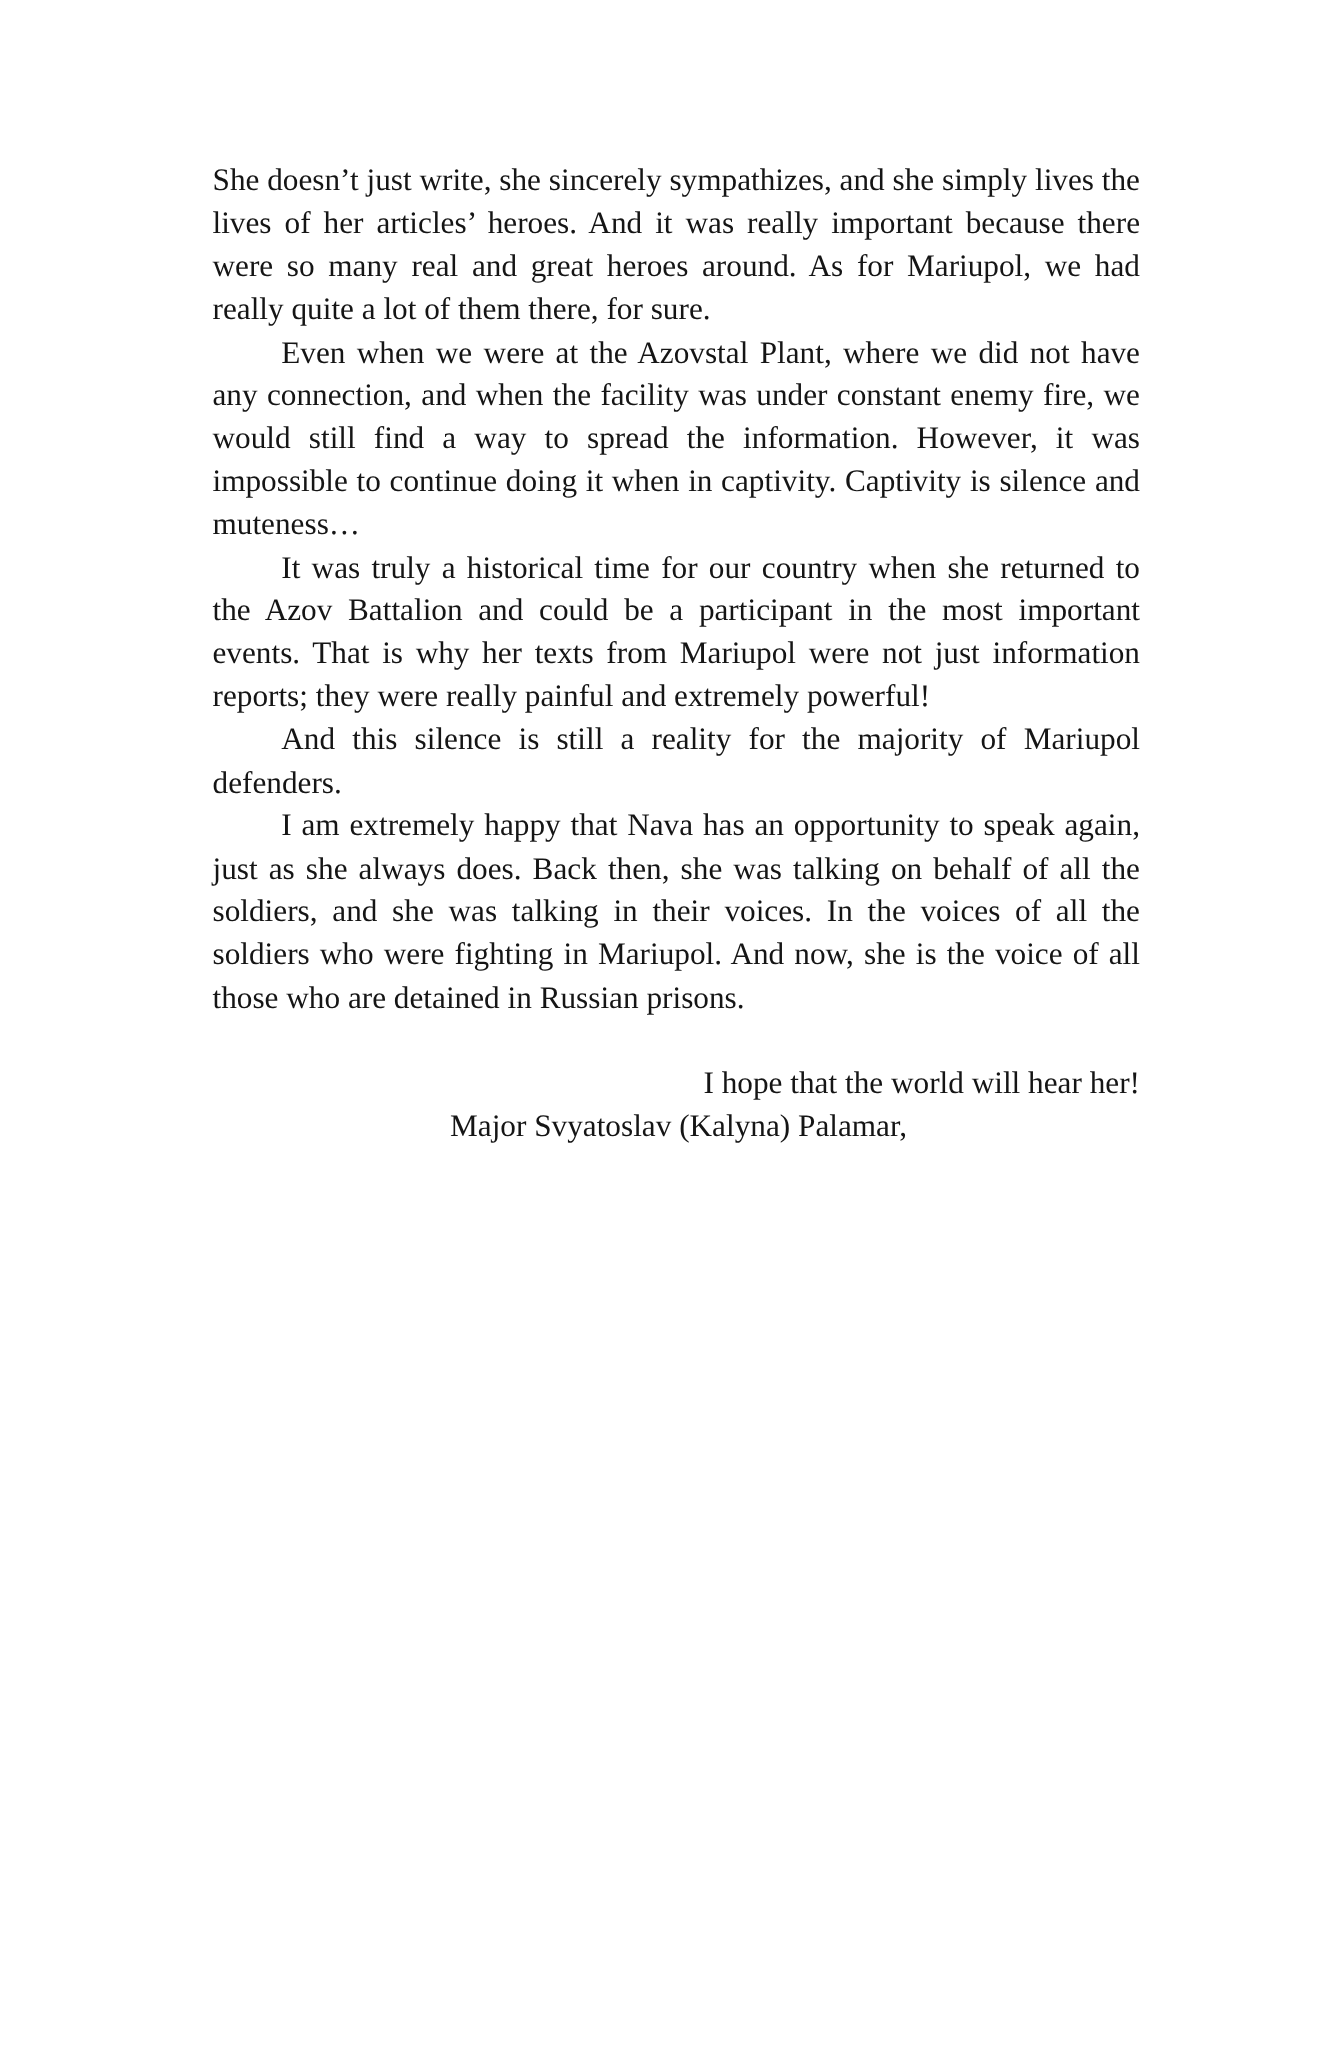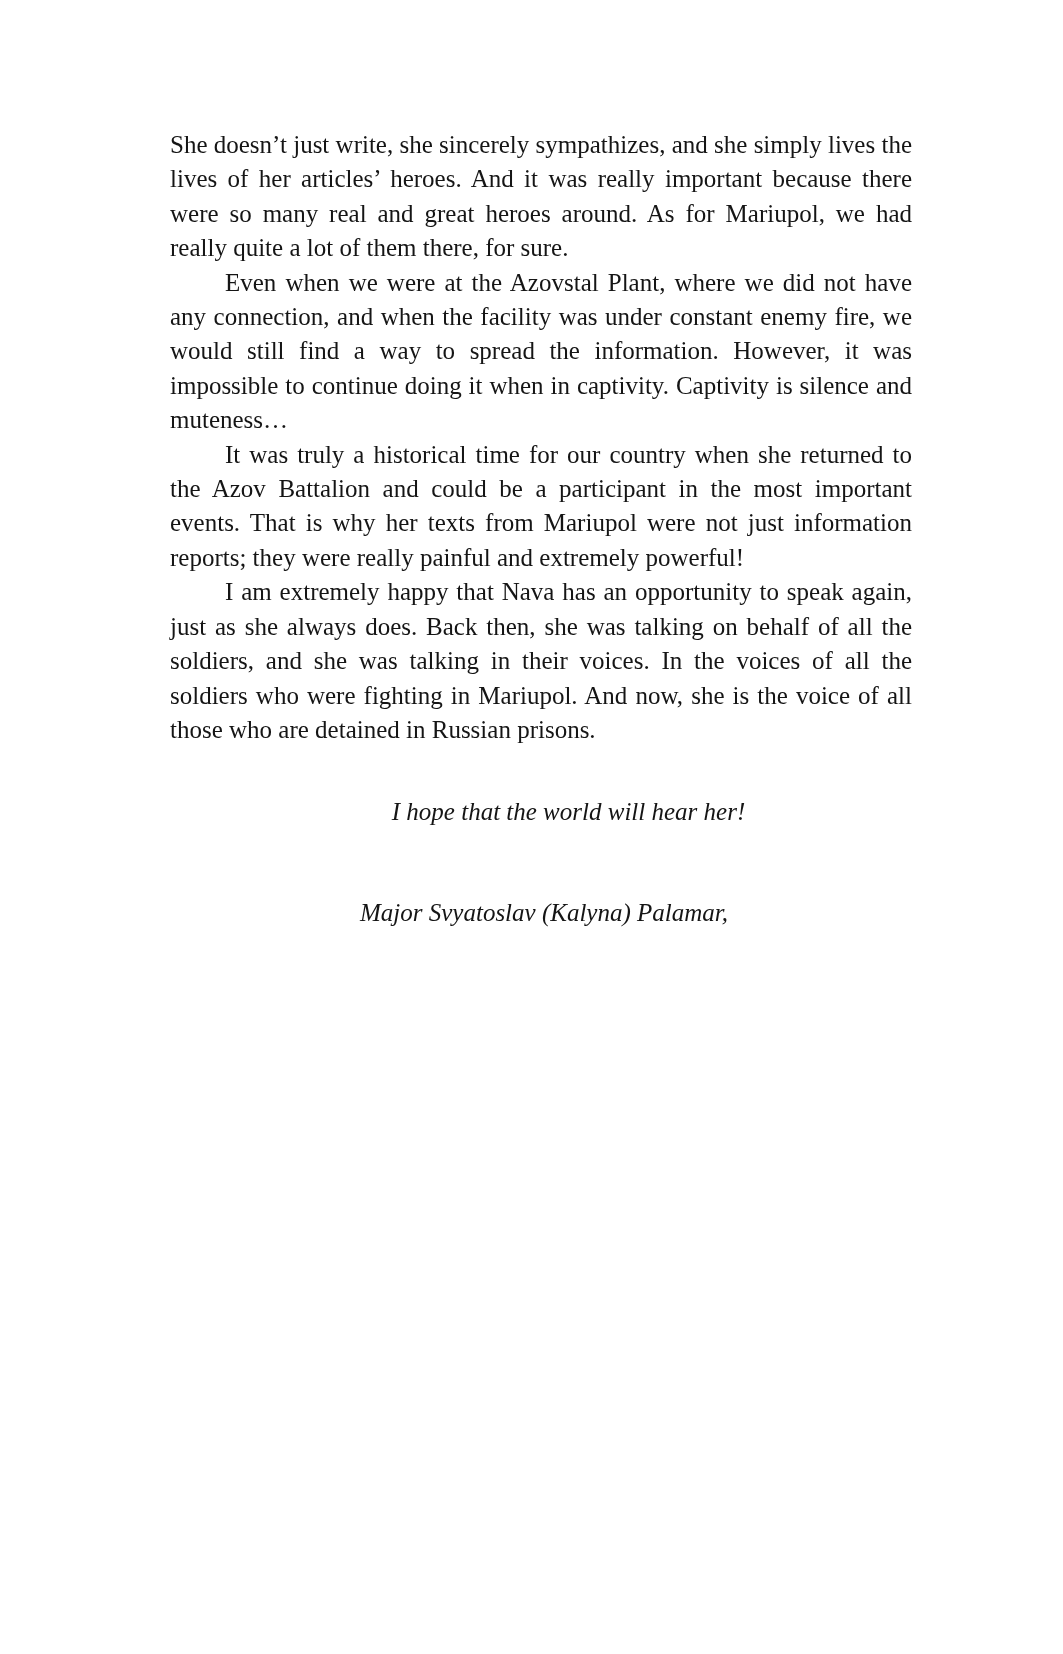--- a/index.html
+++ b/index.html
@@ -33,42 +33,40 @@
     text-align: justify;
   }
   .text-block p {
     margin: 0;
     padding: 0;
   }
   p.indent {
     text-indent: 55px;
   }
   p.closing {
-    margin-top: 48px;
+    margin-top: 34px;
     text-indent: 55px;
-    text-align: center;
-    font-style: italic;
+    text-align: right;
   }
   .signature {
-    margin-top: 66px;
     padding-left: 190px;
-    font-style: italic;
     text-align: left;
   }
   .signature p {
     margin: 0;
   }
 </style>
 </head>
 <body>
 
 <div class="page">
   <div class="text-block">
     <p>She doesn’t just write, she sincerely sympathizes, and she simply lives the lives of her articles’ heroes. And it was really important because there were so many real and great heroes around. As for Mariupol, we had really quite a lot of them there, for sure.</p>
     <p class="indent">Even when we were at the Azovstal Plant, where we did not have any connection, and when the facility was under constant enemy fire, we would still find a way to spread the information. However, it was impossible to continue doing it when in captivity. Captivity is silence and muteness…</p>
     <p class="indent">It was truly a historical time for our country when she returned to the Azov Battalion and could be a participant in the most important events. That is why her texts from Mariupol were not just information reports; they were really painful and extremely powerful!</p>
+    <p class="indent">And this silence is still a reality for the majority of Mariupol defenders.</p>
     <p class="indent">I am extremely happy that Nava has an opportunity to speak again, just as she always does. Back then, she was talking on behalf of all the soldiers, and she was talking in their voices. In the voices of all the soldiers who were fighting in Mariupol. And now, she is the voice of all those who are detained in Russian prisons.</p>
     <p class="closing">I hope that the world will hear her!</p>
     <div class="signature">
       <p>Major Svyatoslav (Kalyna) Palamar,</p>
     </div>
   </div>
 </div>
 
 </body></html>

